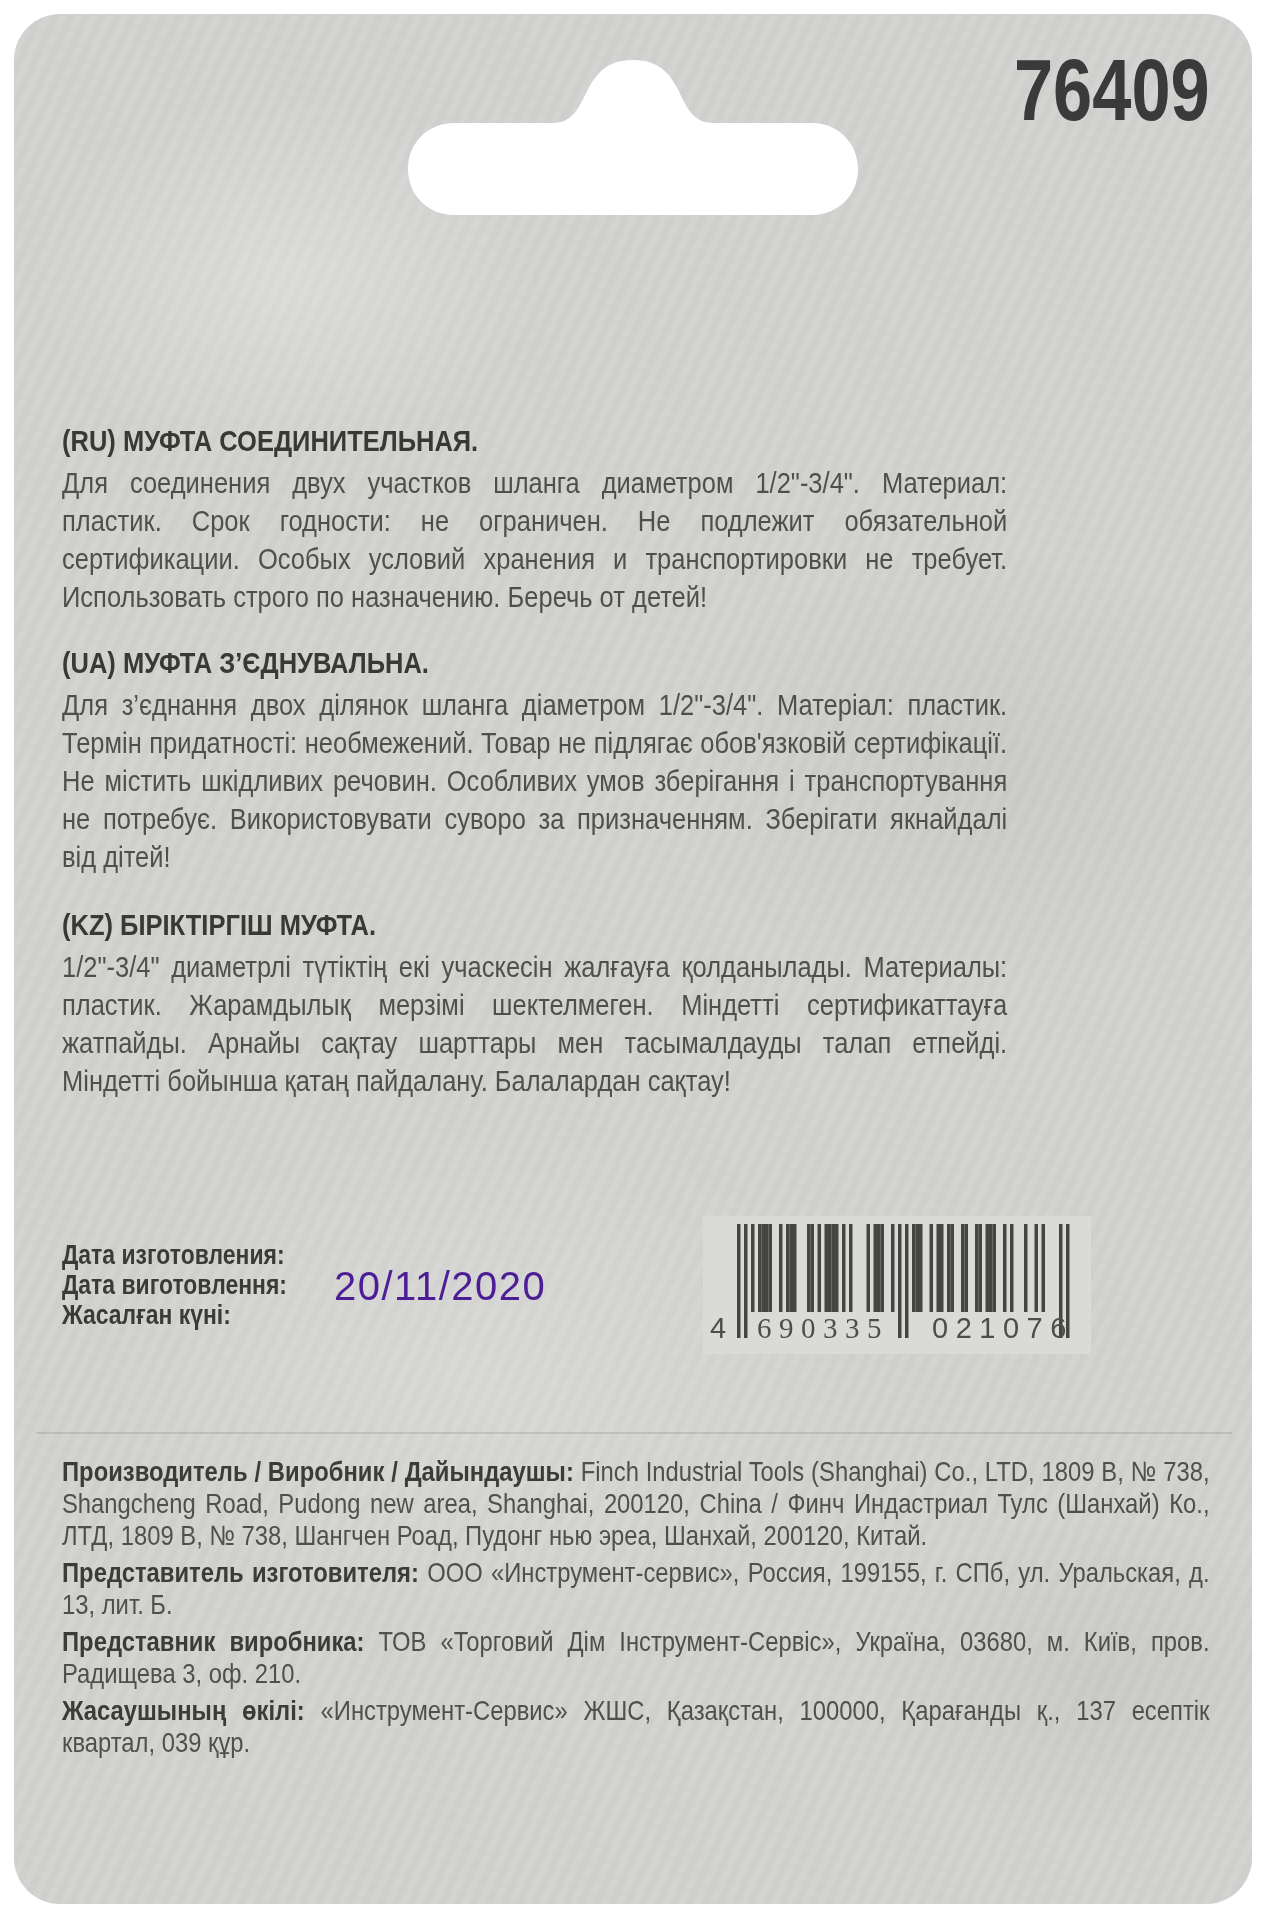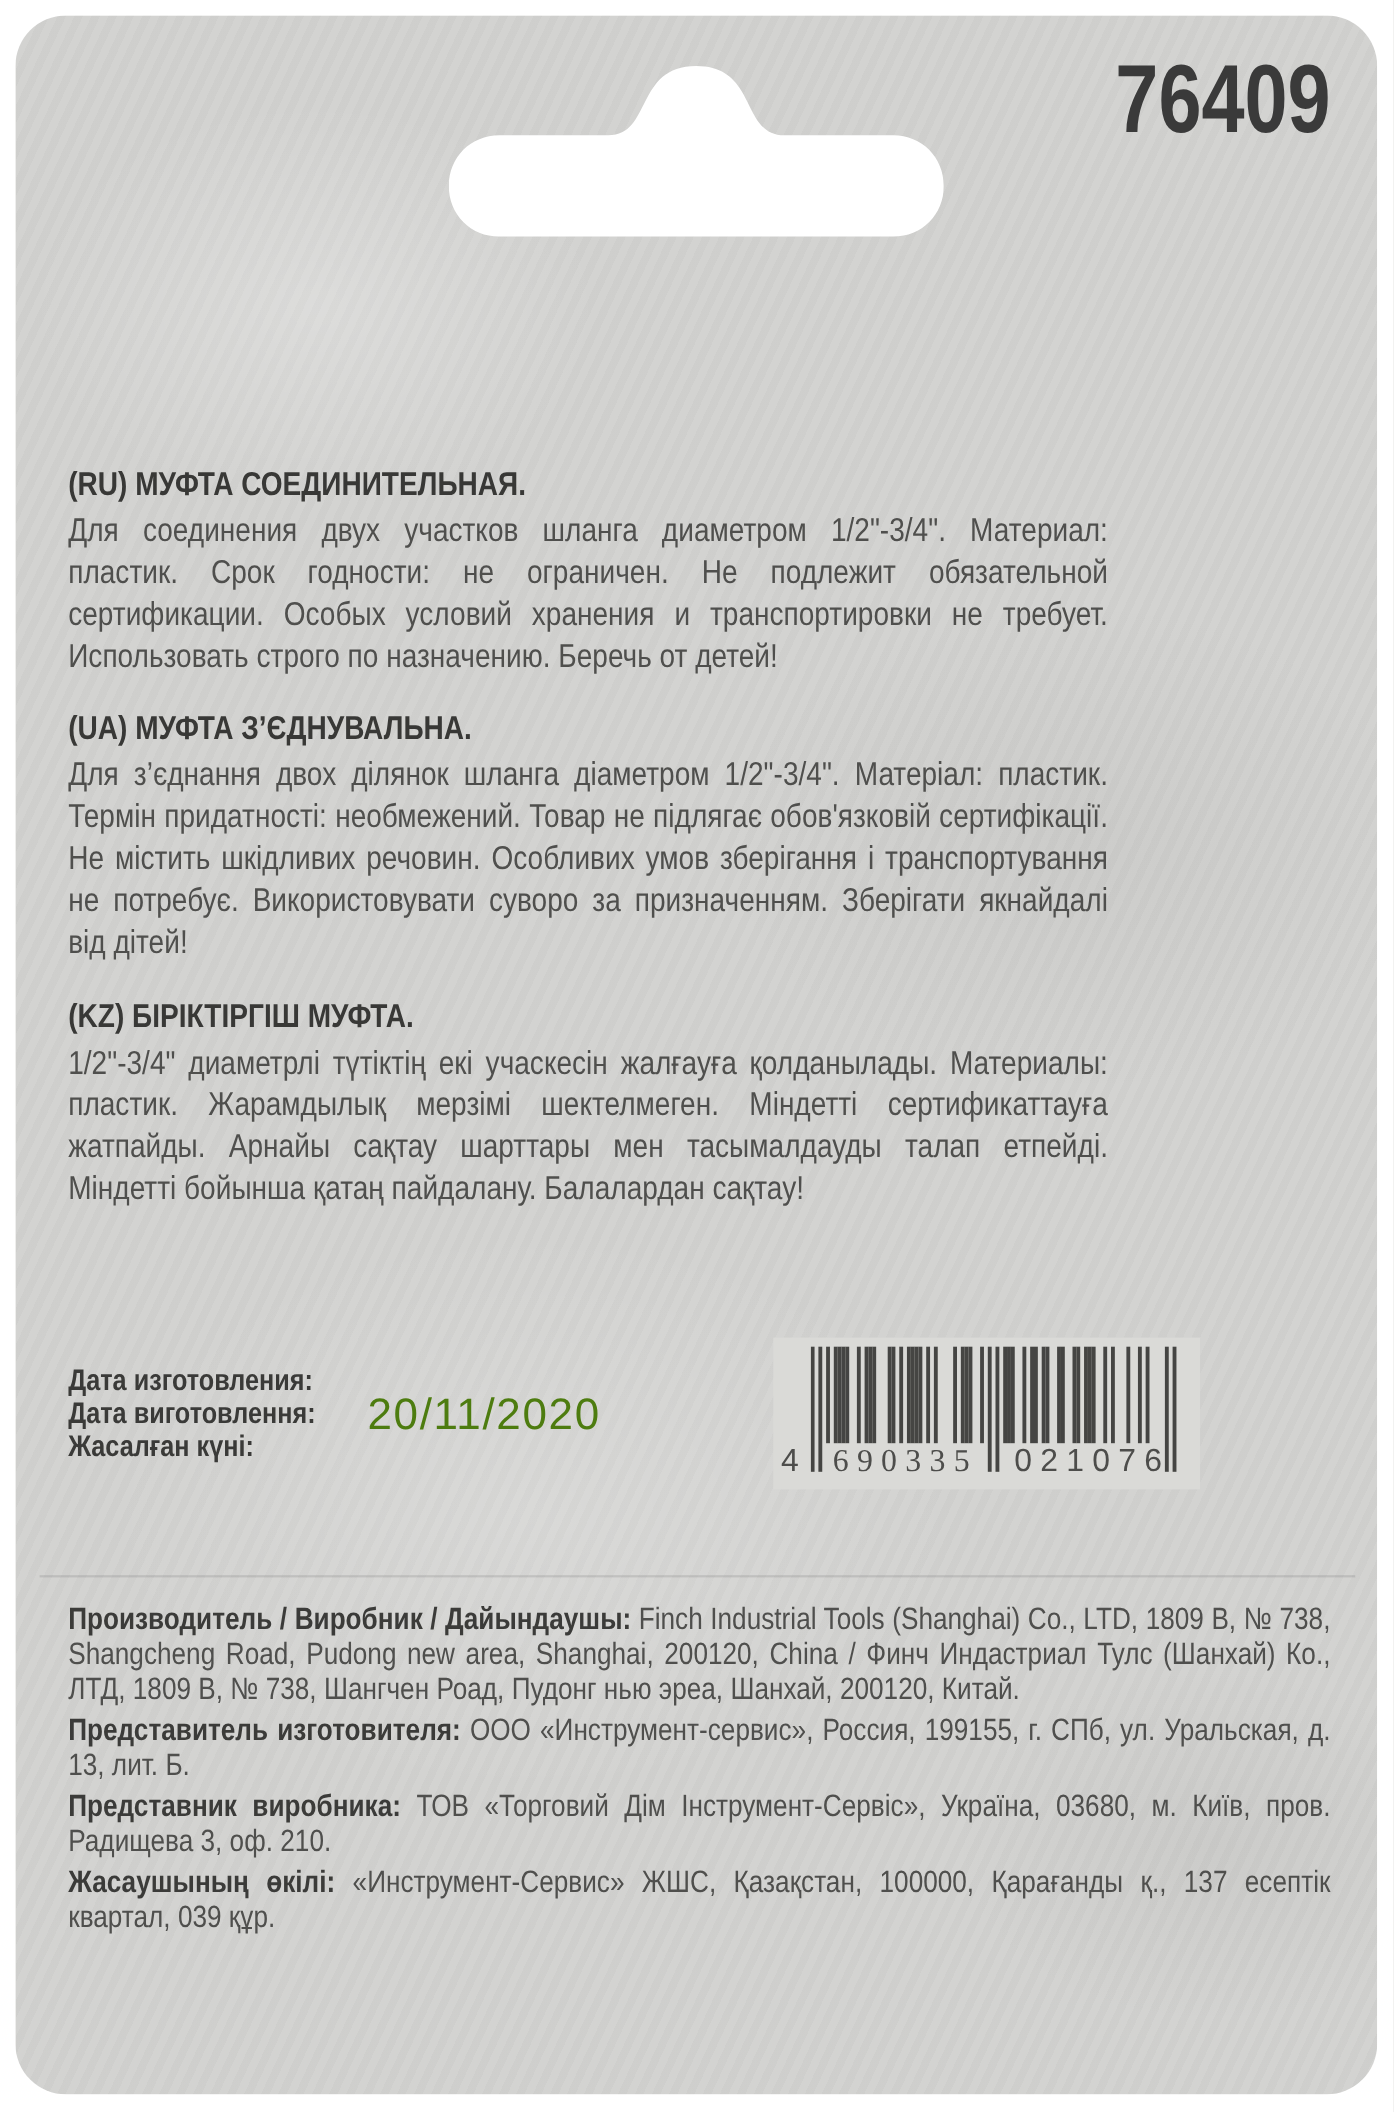--- a/index.html
+++ b/index.html
@@ -28,33 +28,33 @@
   .sec h2{margin:0 0 7px 0;font-size:30px;line-height:33px;font-weight:bold;color:#383836;letter-spacing:0;}
   .sec p{margin:0;font-size:30px;line-height:38px;text-align:justify;}
   .sec-ru{top:424px;}
   .sec-ua{top:646px;}
   .sec-kz{top:908px;}
   .dates{
     position:absolute;left:62px;top:1240px;width:430px;transform:scaleX(.85);transform-origin:0 0;
     font-weight:bold;color:#3a3a38;font-size:27px;line-height:30px;
   }
   .date-value{
-    position:absolute;left:334px;top:1266px;font-size:40px;line-height:40px;color:#4d7c0f;
+    position:absolute;left:334px;top:1266px;font-size:40px;line-height:40px;color:#4c1d95;
     letter-spacing:1.5px;font-weight:normal;
   }
   .barcode{
     position:absolute;left:703px;top:1216px;width:388px;height:138px;
     background:#dadad7;
   }
   .barcode svg{position:absolute;left:34px;top:8px;display:block;}
   .bc-digits{position:absolute;left:0;top:96px;width:100%;height:34px;font-size:29px;line-height:32px;color:#4d4d4b;}
   .bc-digits span{position:absolute;top:0;letter-spacing:7.5px;}
   .bcd-first{left:7px;letter-spacing:0 !important;}
   .bcd-g1{left:54px;font-family:Liberation Serif, serif;}
-  .bcd-g2{left:219px;text-align:right;}
+  .bcd-g2{left:229px;text-align:right;}
   .divider{position:absolute;left:36px;top:1432px;width:1196px;height:2px;background:rgba(105,105,103,.20);}
   .footer{
     position:absolute;left:62px;top:1456px;width:1350px;transform:scaleX(.85);transform-origin:0 0;
     color:#4f4f4d;font-size:28px;line-height:32px;
   }
   .footer p{margin:0 0 5px 0;text-align:justify;}
   .footer b{color:#3b3b39;}
 </style>
 </head>
 <body>

